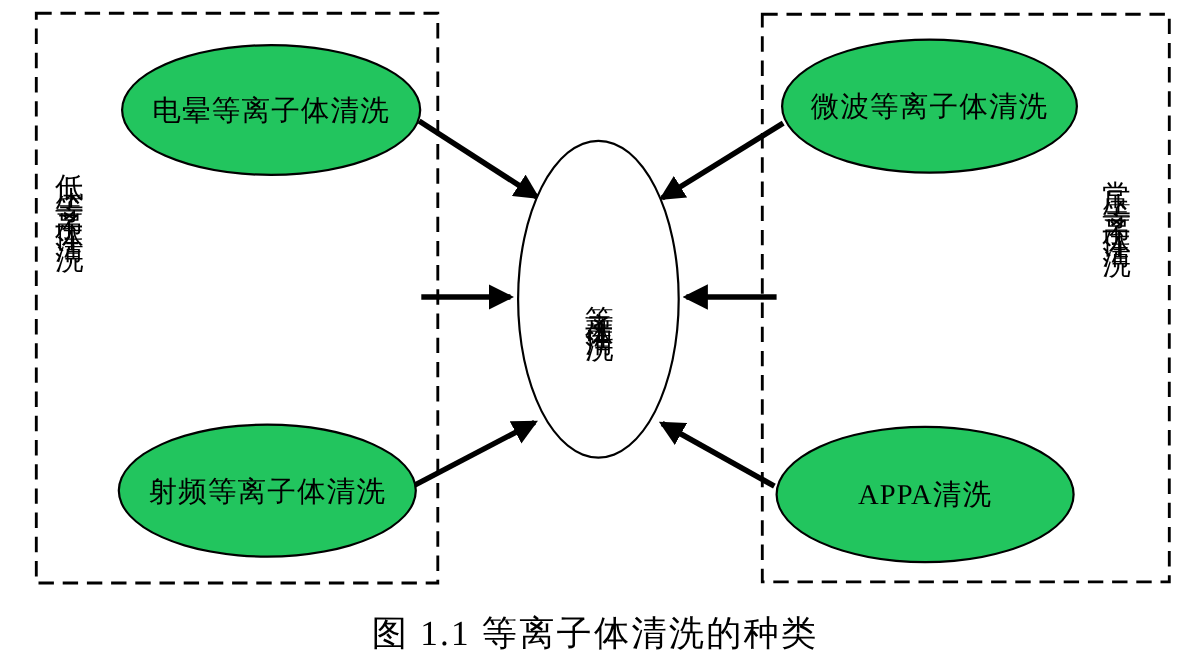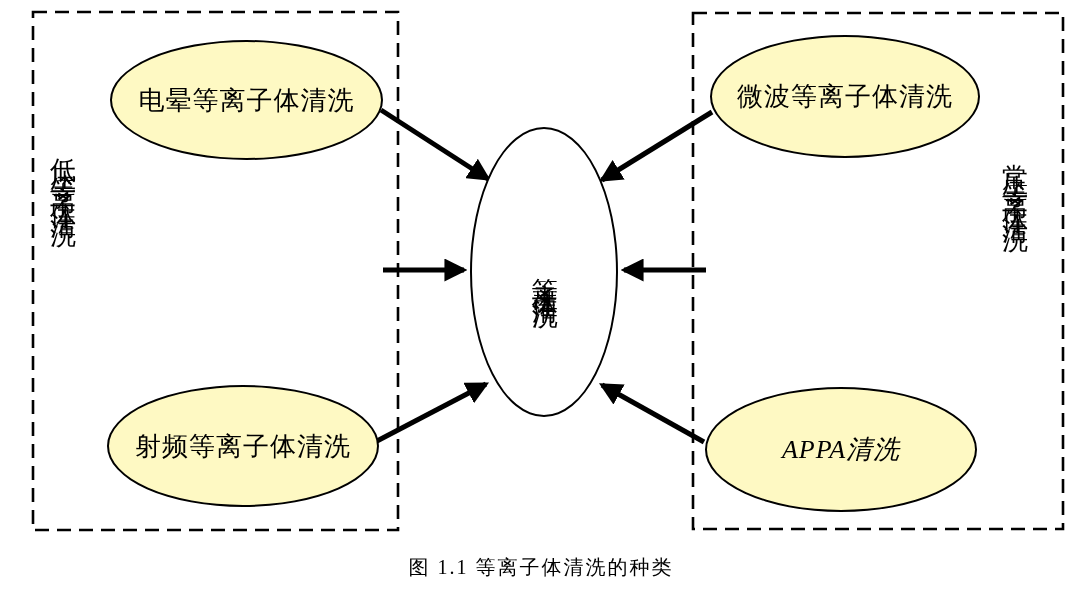--- a/index.html
+++ b/index.html
@@ -15,21 +15,21 @@
   .ellipse {
     position: absolute;
     border: 2px solid #000;
     border-radius: 50%;
     display: flex;
     align-items: center;
     justify-content: center;
     text-align: center;
     font-size: 26px;
     letter-spacing: 1px;
-    background: #fef9c3;
+    background: #22c55e;
     box-sizing: border-box;
   }
   .center-ellipse {
     position: absolute;
     border: 2px solid #000;
     border-radius: 50%;
     display: flex;
     align-items: center;
     justify-content: center;
     background: #fff;
@@ -59,21 +59,21 @@
     left: 0; top: 0;
     width: 1082px; height: 603px;
     pointer-events: none;
   }
   .caption {
     position: absolute;
     left: 0;
     top: 554px;
     width: 1082px;
     text-align: center;
-    font-size: 20px;
+    font-size: 32px;
     letter-spacing: 2px;
   }
 </style>
 </head>
 <body>
 
 <div id="stage">
 
   <svg id="overlay" width="1082" height="603" viewBox="0 0 1082 603" xmlns="http://www.w3.org/2000/svg">
     <defs>
@@ -104,21 +104,21 @@
   <div class="ellipse" style="left:110px; top:40px; width:273px; height:120px;">
     <span>电晕等离子体清洗</span>
   </div>
   <div class="ellipse" style="left:107px; top:385px; width:272px; height:122px;">
     <span>射频等离子体清洗</span>
   </div>
 
   <div class="ellipse" style="left:710px; top:35px; width:270px; height:123px;">
     <span>微波等离子体清洗</span>
   </div>
-  <div class="ellipse" style="left:705px; top:387px; width:272px; height:125px;font-style:italic;">
+  <div class="ellipse" style="left:705px; top:387px; width:272px; height:125px;">
     <span>APPA清洗</span>
   </div>
 
   <div class="center-ellipse" style="left:470px; top:127px; width:148px; height:290px;">
     <span class="center-label">等离子体清洗</span>
   </div>
 
   <div class="caption">图 1.1 等离子体清洗的种类</div>
 
 </div>

